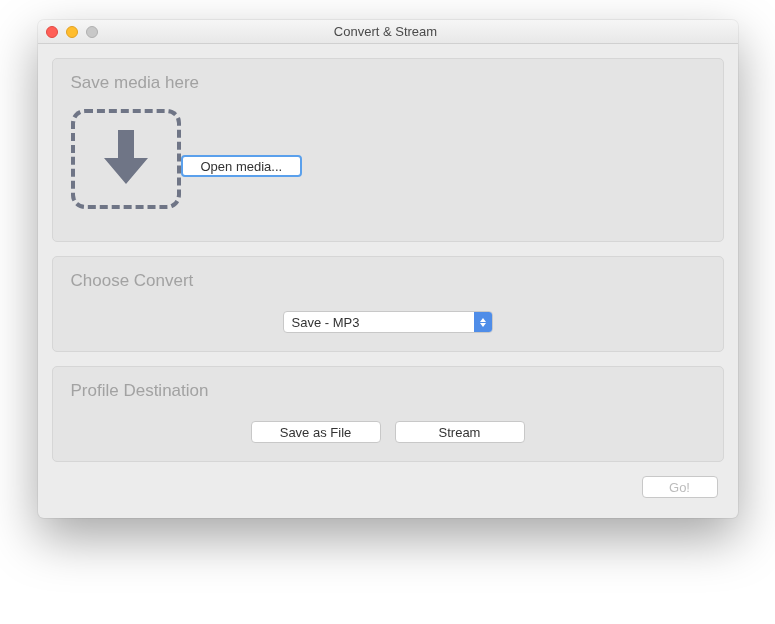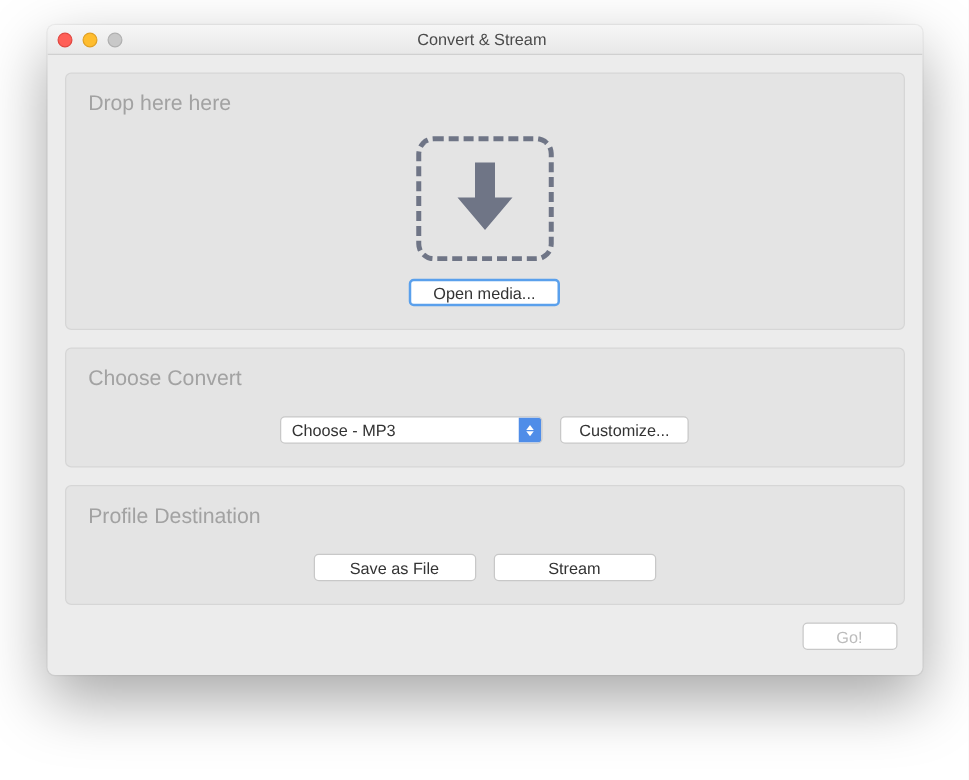--- a/index.html
+++ b/index.html
@@ -40,21 +40,21 @@
     }
     .content { padding: 14px; }
     .panel {
       background: #e4e4e4;
       border: 1px solid #d6d6d6;
       border-radius: 5px;
       margin-bottom: 14px;
       padding: 14px 18px;
     }
     .panel-title { font-size: 17px; color: #a2a2a2; font-weight: 400; margin-bottom: 10px; }
-    .dropzone { display: flex; flex-direction: column; align-items: center; padding-top: 6px; padding-bottom: 4px; justify-content: space-between; }
+    .dropzone { display: flex; flex-direction: row; align-items: center; padding-top: 6px; padding-bottom: 4px; }
     .drop-target {
       width: 110px; height: 100px;
       border: 4px dashed #6f7586;
       border-radius: 14px;
       display: flex; align-items: center; justify-content: center;
       margin-bottom: 14px;
     }
     .btn {
       background: #fff;
       border: 1px solid #c8c8c8;
@@ -105,44 +105,43 @@
       <div class="tl-btn tl-close"></div>
       <div class="tl-btn tl-min"></div>
       <div class="tl-btn tl-max"></div>
     </div>
     <div class="title">Convert &amp; Stream</div>
   </div>
 
   <div class="content">
 
     <div class="panel">
-      <div class="panel-title">Drop here here</div>
+      <div class="panel-title">Save media here</div>
       <div class="dropzone">
         <div class="drop-target">
           <span>
             <svg width="56" height="62" viewBox="0 0 56 62">
               <path d="M20 4 h16 v28 h14 L28 58 6 32 h14 z" fill="#6f7586"></path>
             </svg>
           </span>
         </div>
         <div class="btn btn-primary">Open media...</div>
       </div>
     </div>
 
     <div class="panel">
       <div class="panel-title">Choose Convert</div>
       <div class="row">
         <div class="select">
-          <div class="sval">Choose - MP3</div>
+          <div class="sval">Save - MP3</div>
           <div class="schev">
             <div class="tri-up"></div>
             <div class="tri-down"></div>
           </div>
         </div>
-        <div class="btn">Customize...</div>
       </div>
     </div>
 
     <div class="panel">
       <div class="panel-title">Profile Destination</div>
       <div class="row">
         <div class="btn btn-wide">Save as File</div>
         <div class="btn btn-wide">Stream</div>
       </div>
     </div>

